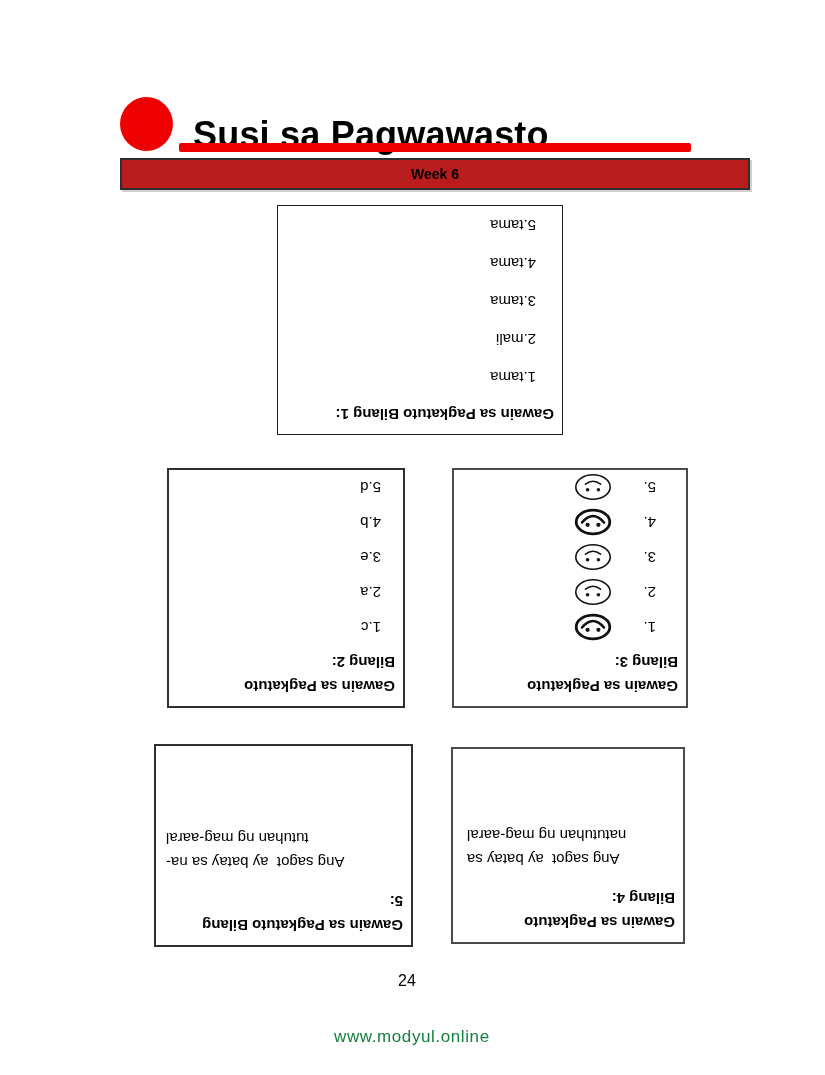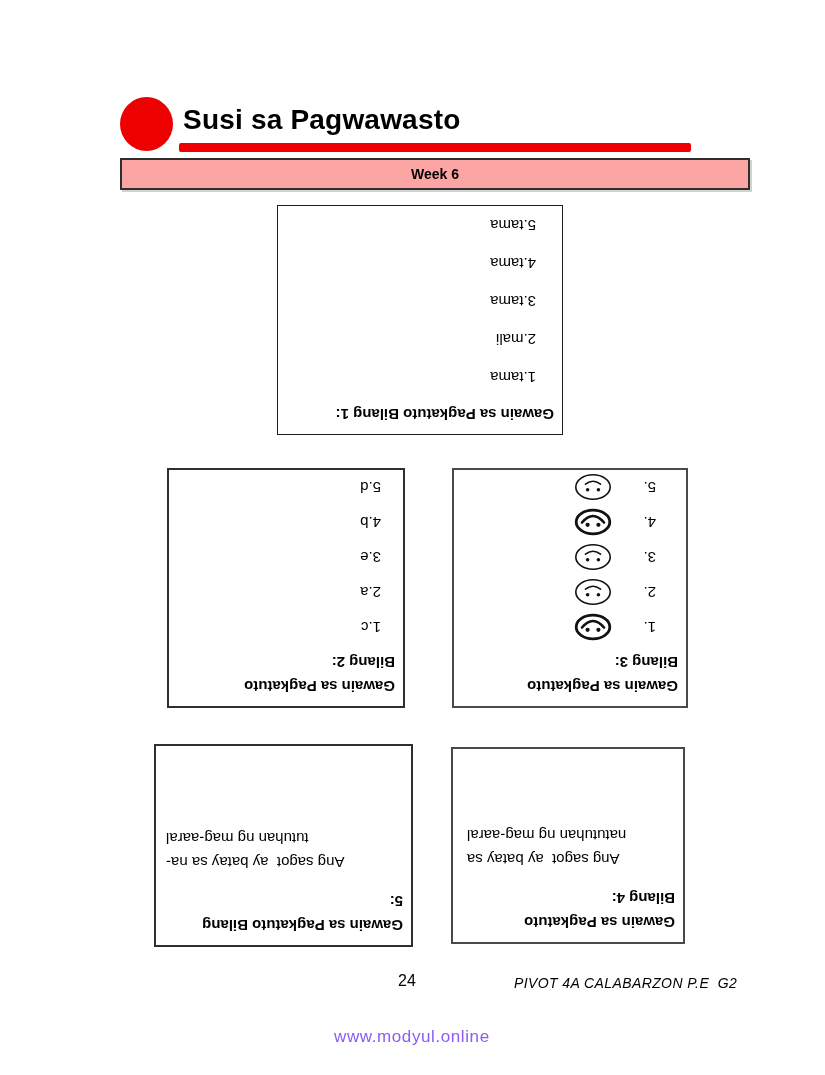--- a/index.html
+++ b/index.html
@@ -6,30 +6,30 @@
   .page{
     position:relative;width:825px;height:1075px;background:#ffffff;
     font-family:"Liberation Sans",sans-serif;color:#000;overflow:hidden;
   }
   
   .red-circle{
     position:absolute;left:120px;top:97px;width:53px;height:54px;
     border-radius:50%;background:#ee0000;
   }
   .page-title{
-    position:absolute;left:183px;top:104px;margin:0;
-    font-size:28px;font-weight:700;letter-spacing:.2px;white-space:pre;
+    position:absolute;left:183px;top:104px;margin:10px;
+    font-size:36px;font-weight:700;letter-spacing:.2px;white-space:pre;
   }
   .red-bar{
     position:absolute;left:179px;top:143px;width:512px;height:9px;
     background:#ee0000;border-radius:2px;
   }
   .week-box{
     position:absolute;left:120px;top:158px;width:630px;height:32px;
-    box-sizing:border-box;border:2px solid #2e2e2e;background:#fca5a5;
+    box-sizing:border-box;border:2px solid #2e2e2e;background:#b91c1c;
     display:flex;align-items:center;justify-content:center;
     box-shadow:2px 2px 0 rgba(0,0,0,.18);
   }
   .week-label{font-weight:700;font-size:14px;}
   
   .abox{position:absolute;box-sizing:border-box;background:#fff;}
   #box-bilang-1{left:277px;top:205px;width:286px;height:230px;border:1.5px solid #1c1c1c;}
   #box-bilang-2{left:167px;top:468px;width:238px;height:240px;border:2px solid #2f2f2f;}
   #box-bilang-3{left:452px;top:468px;width:236px;height:240px;border:2px solid #4a4a4a;}
   #box-bilang-5{left:154px;top:744px;width:259px;height:203px;border:2px solid #2f2f2f;}
@@ -49,21 +49,21 @@
   .bbody{margin-top:15px;font-size:15px;line-height:24px;white-space:pre-wrap;text-align:right;}
   #box-bilang-5 .bbody{padding-right:2px;}
   #box-bilang-4 .bbody{padding-right:6px;}
   
   .page-number{position:absolute;left:398px;top:972px;font-size:16px;}
   .module-label{
     position:absolute;left:514px;top:975px;font-size:14px;font-style:italic;
     letter-spacing:.4px;white-space:pre;
   }
   .watermark{
-    position:absolute;left:334px;top:1027px;font-size:17px;color:#8b5cf6;
+    position:absolute;left:334px;top:1027px;font-size:17px;color:#15803d;
     letter-spacing:.6px;white-space:pre;
   }
 </style>
 </head>
 <body>
 
 <div class="page">
 
   <div class="red-circle"></div>
   <h1 class="page-title">Susi sa Pagwawasto</h1>
@@ -193,16 +193,15 @@
     <div class="flip">
       <div class="btitle">
           <div class="tline">Gawain sa Pagkatuto</div>
           <div class="tline">Bilang 4:</div>
         </div>
       <div class="bbody"><div class="tline">Ang sagot  ay batay sa</div><div class="tline">natutuhan ng mag-aaral</div></div>
     </div>
   </div>
 
   <div class="page-number">24</div>
-  <div class="module-label">PIVOT 4A CALABARZON P.E  G2</div>
   <div class="watermark">www.modyul.online</div>
 
 </div>
 
 </body></html>

